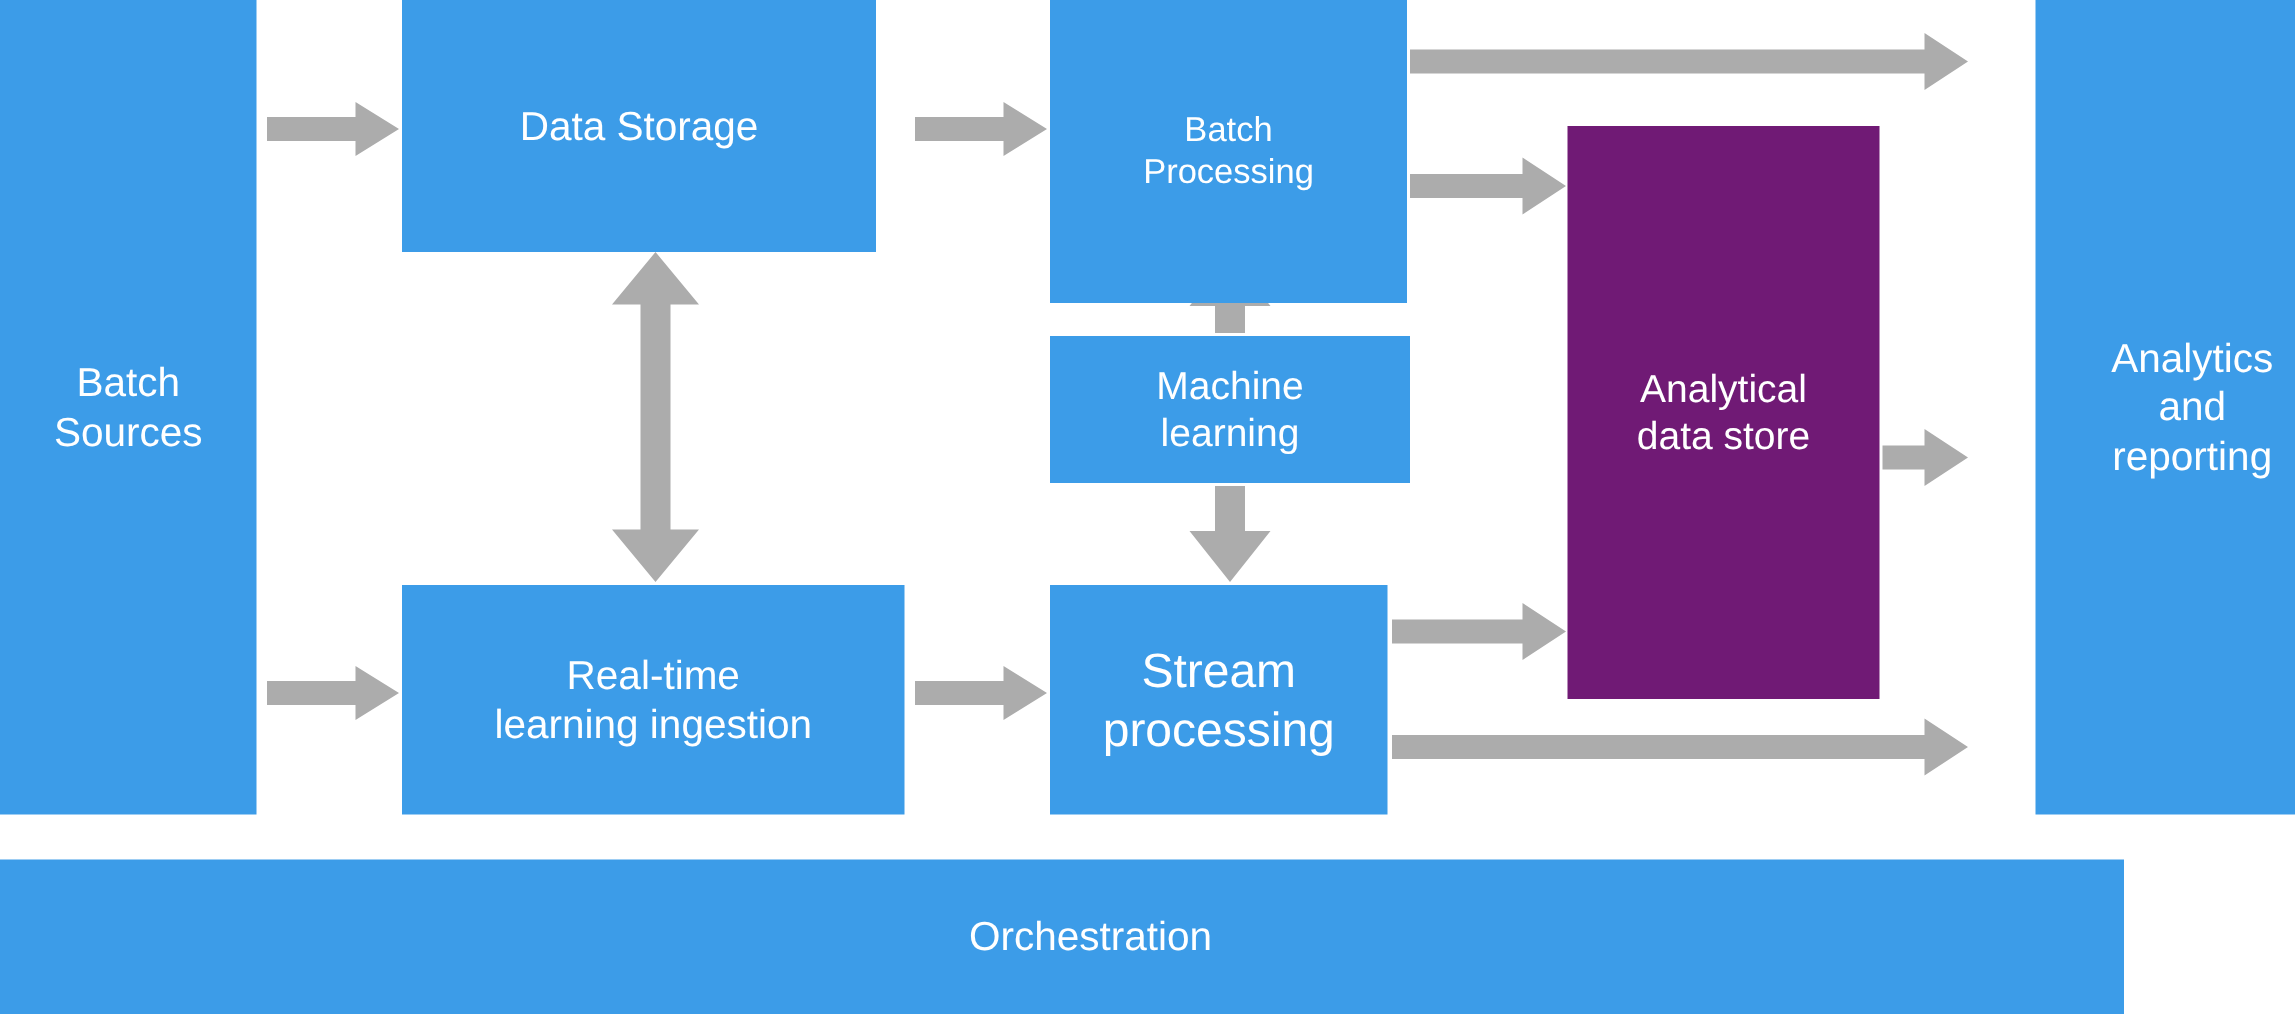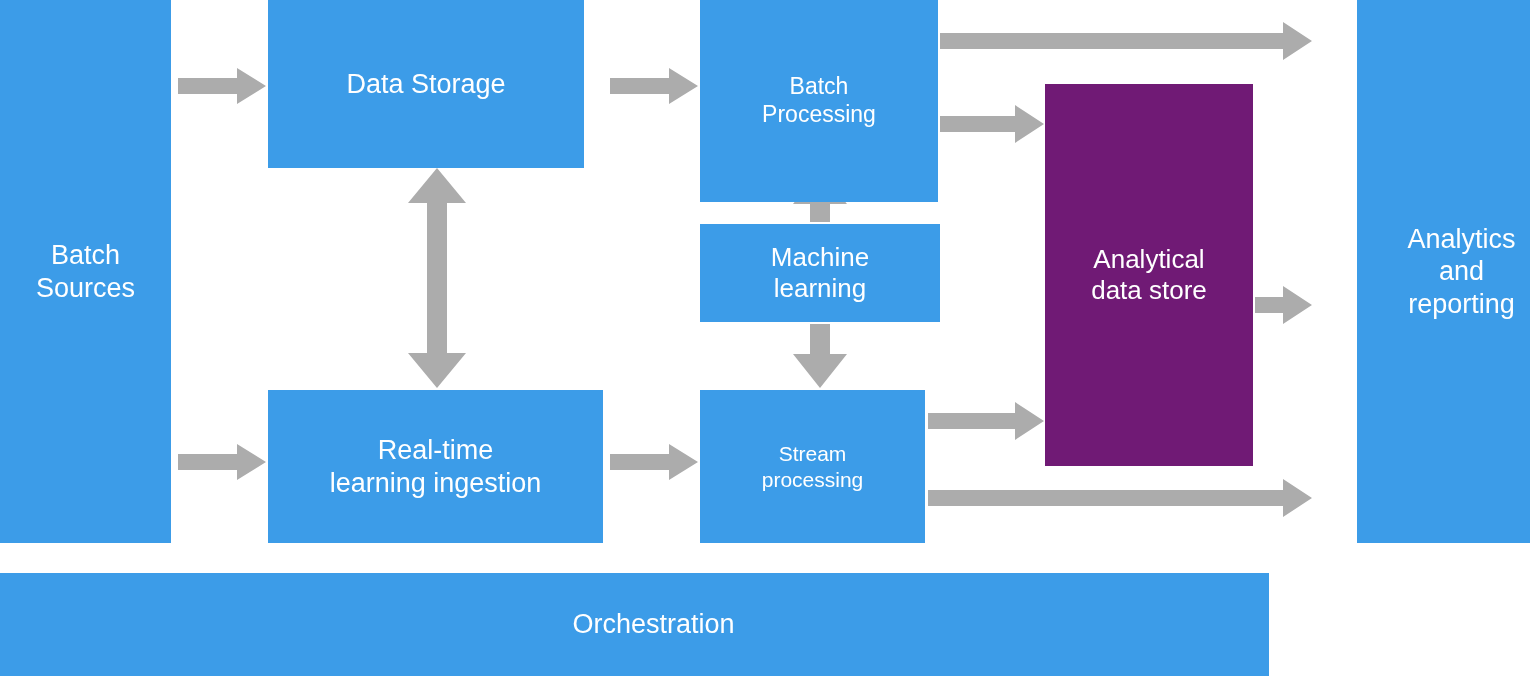--- a/index.html
+++ b/index.html
@@ -44,22 +44,22 @@
   }
 
   
   #node-data-sources      { left: 0px;    top: 0px;   width: 171px; height: 543px; font-size: 27px; }
   #node-data-storage      { left: 268px;  top: 0px;   width: 316px; height: 168px; font-size: 27px; }
   #node-batch-processing  { left: 700px;  top: 0px;   width: 238px; height: 202px; font-size: 23px; }
   #node-machine-learning  { left: 700px;  top: 224px; width: 240px; height: 98px;  font-size: 26px; align-items: center; }
   #node-analytical-store  { left: 1045px; top: 84px;  width: 208px; height: 382px; font-size: 26px; }
   #node-analytics         { left: 1357px; top: 0px;   width: 209px; height: 543px; font-size: 27px; }
   #node-realtime-ingest   { left: 268px;  top: 390px; width: 335px; height: 153px; font-size: 27px; }
-  #node-stream-processing { left: 700px;  top: 390px; width: 225px; height: 153px; font-size: 21px; }
-  #node-orchestration     { left: 0px;    top: 573px; width: 1269px; height: 103px; font-size: 27px; padding-left: 44px; }
+  #node-stream-processing { left: 700px;  top: 390px; width: 225px; height: 153px; font-size: 32px; }
+  #node-orchestration     { left: 0px;    top: 573px; width: 1416px; height: 103px; font-size: 27px; padding-left: 44px; }
 
   
   #arrow-layer {
     position: absolute;
     left: 0;
     top: 0;
     width: 1530px;
     height: 683px;
     z-index: 1;
     pointer-events: none;

